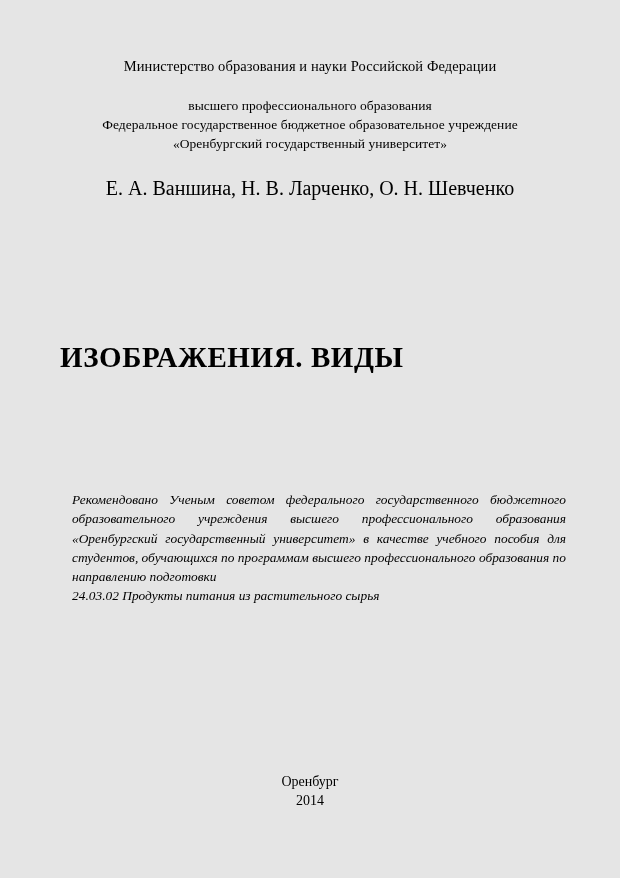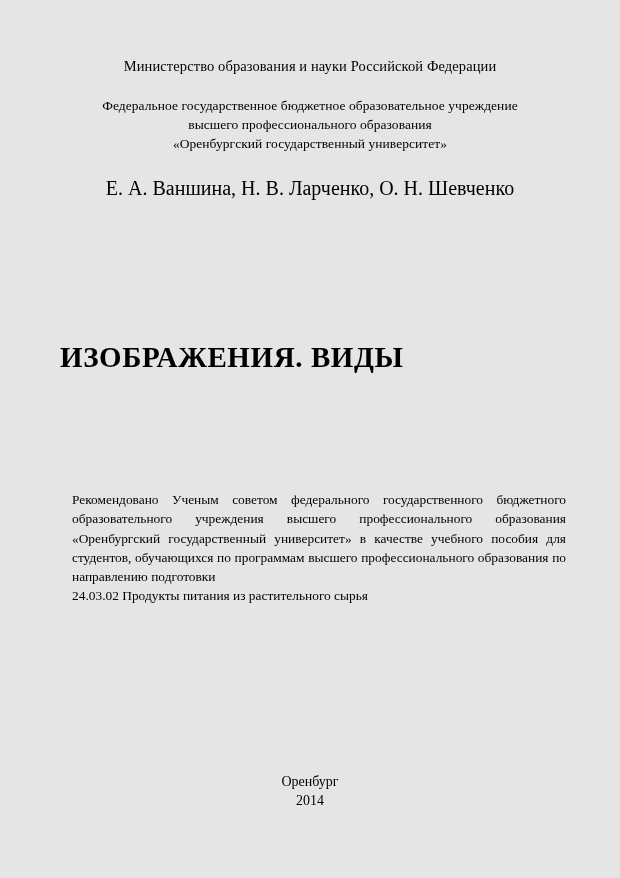--- a/index.html
+++ b/index.html
@@ -80,20 +80,21 @@
   .recommendation {
     position: absolute;
     left: 72px;
     top: 490px;
     width: 494px;
     font-size: 13.4px;
     line-height: 19.3px;
     text-align: justify;
     text-justify: inter-word;
     hyphens: none;
+    font-style: italic;
   }
 
   .recommendation .last-line {
     text-align: left;
   }
 
   
   .imprint {
     position: absolute;
     left: 60px;
@@ -106,22 +107,22 @@
 </style>
 </head>
 <body>
 
 <div class="page">
 
   <div class="header-block">
     <div class="ministry-line">Министерство образования и науки Российской Федерации</div>
 
     <div class="institution-block">
+      <div class="institution-line l2">высшего профессионального образования</div>
       <div class="institution-line l1">Федеральное государственное бюджетное образовательное учреждение</div>
-      <div class="institution-line l2">высшего профессионального образования</div>
       <div class="institution-line l3">«Оренбургский государственный университет»</div>
     </div>
   </div>
 
   <div class="authors">Е. А. Ваншина, Н. В. Ларченко, О. Н. Шевченко</div>
 
   <h1 class="doc-title">ИЗОБРАЖЕНИЯ. ВИДЫ</h1>
 
   <div class="recommendation">
     <div class="rec-body">Рекомендовано Ученым советом федерального государственного бюджетного образовательного учреждения высшего профессионального образования «Оренбургский государственный университет» в качестве учебного пособия для студентов, обучающихся по программам высшего профессионального образования по направлению подготовки</div>

